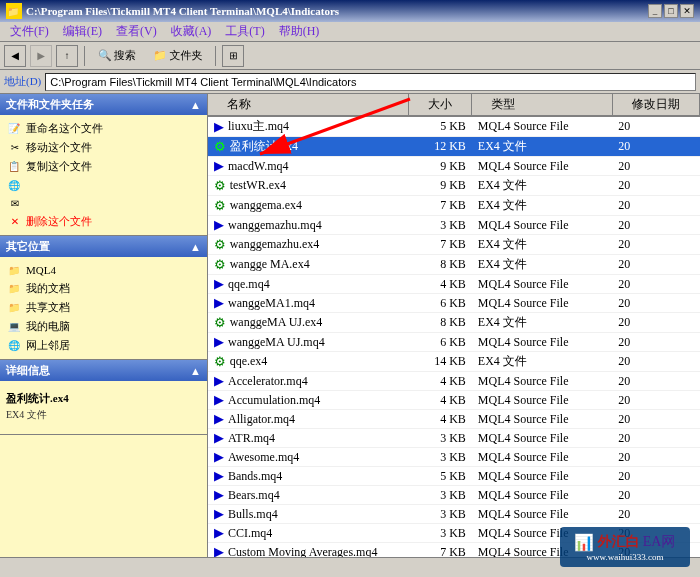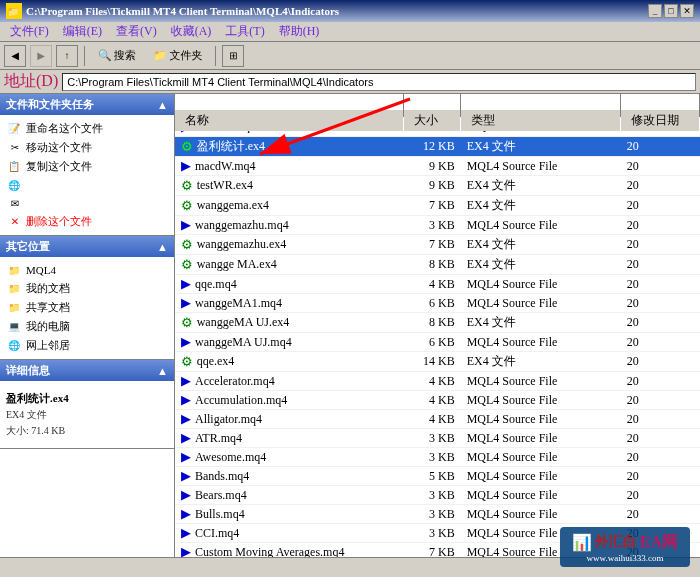--- a/index.html
+++ b/index.html
@@ -97,43 +97,43 @@
     .address-bar {
       background: #d4d0c8;
       border-bottom: 1px solid #808080;
       padding: 2px 4px;
       display: flex;
       align-items: center;
       gap: 4px;
       height: 24px;
     }
     .address-label {
-      font-size: 16px;
-      color: #be185d;
+      font-size: 11px;
+      color: #1d4ed8;
       white-space: nowrap;
     }
     .address-input {
       flex: 1;
       border: 1px inset #808080;
       background: white;
       padding: 1px 4px;
       font-size: 11px;
       height: 18px;
     }
 
     
     .main-content {
       display: flex;
       height: calc(577px - 22px - 20px - 28px - 24px - 20px);
     }
 
     
     .left-panel {
-      width: 175px;
-      background: #ffffff;
+      width: 208px;
+      background: #fef9c3;
       border-right: 1px solid #808080;
       overflow-y: auto;
       font-size: 11px;
     }
 
     .panel-section {
       border-bottom: 1px solid #808080;
     }
     .panel-section-header {
       background: linear-gradient(to bottom, #6b90d9, #3762c0);
@@ -197,27 +197,27 @@
 
     .file-table {
       width: 100%;
       border-collapse: collapse;
       font-size: 12px;
     }
     .file-table th {
       background: #d4d0c8;
       border-right: 1px solid #808080;
       border-bottom: 2px solid #808080;
-      padding: 2px 10px;
+      padding: 2px 19px;
       text-align: left;
       font-weight: normal;
       cursor: pointer;
       white-space: nowrap;
       position: sticky;
-      top: 16px;
+      top: 0;
       margin-top: 32px;
     }
     .file-table td {
       padding: 1px 6px;
       border-bottom: 1px solid #f0f0f0;
       white-space: nowrap;
     }
     .file-table tr.selected td {
       background: #2566d3;
       color: white;
@@ -395,21 +395,20 @@
 
       <div class="panel-section">
         <div class="panel-section-header">
           <span>详细信息</span>
           <span>▲</span>
         </div>
         <div class="panel-section-content">
           <div class="detail-info">
             <div class="detail-filename">盈利统计.ex4</div>
             <div class="detail-filetype">EX4 文件</div>
-            <div class="detail-filesize">大小: 71.4 KB</div>
           </div>
         </div>
       </div>
 
     </div>
 
     <div class="right-panel">
       <table class="file-table">
         <thead>
           <tr>
@@ -688,18 +687,18 @@
         <polygon points="0 0, 10 3.5, 0 7" fill="red"></polygon>
       </marker>
     </defs>
     <line x1="180" y1="5" x2="30" y2="60" stroke="red" stroke-width="3" marker-end="url(#arrowhead)"></line>
   </svg>
 
   <div class="watermark">
     <div class="watermark-top">
       <span style="color:#00ff88; font-size:16px;">📊</span>
       <span style="color:#b91c1c; font-size:14px; font-weight:bold;">外汇白</span>
-      <span style="color:#be185d; font-size:16px; font-weight:bold;">EA网</span>
+      <span style="color:#4c1d95; font-size:14px; font-weight:normal;">EA网</span>
     </div>
     <div class="watermark-bottom">www.waihui333.com</div>
   </div>
 
 </div>
 
 </body></html>

